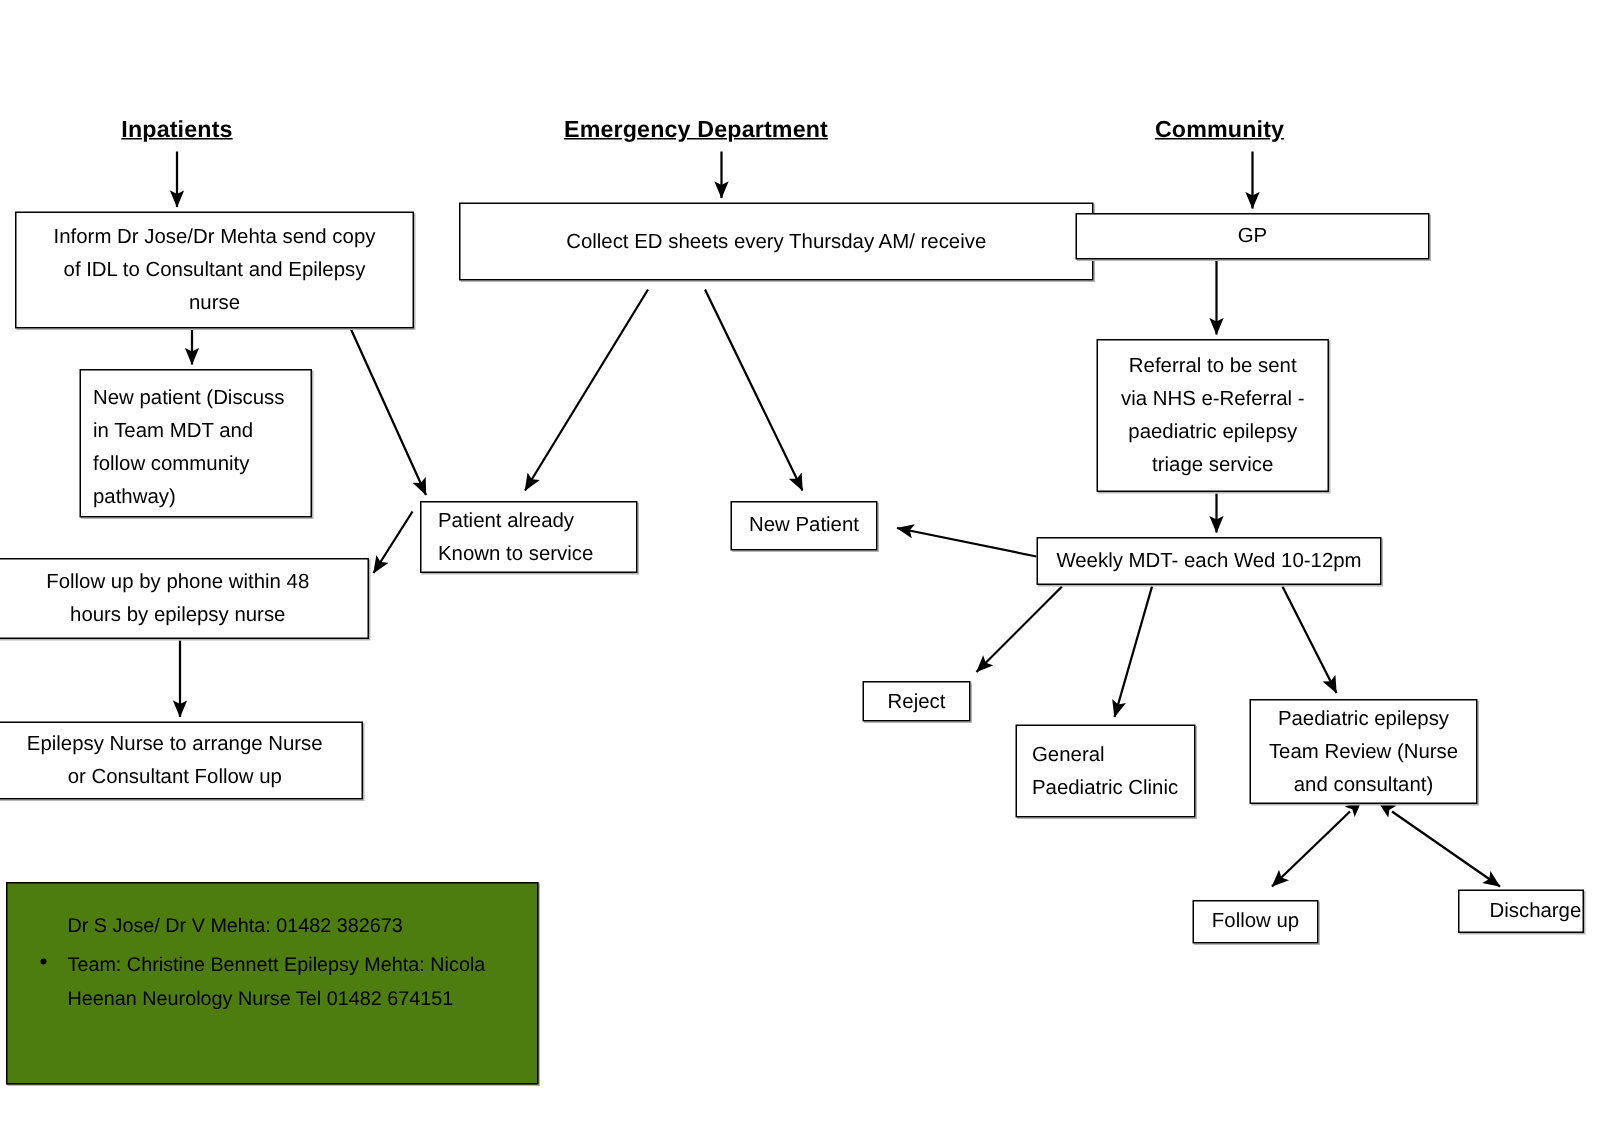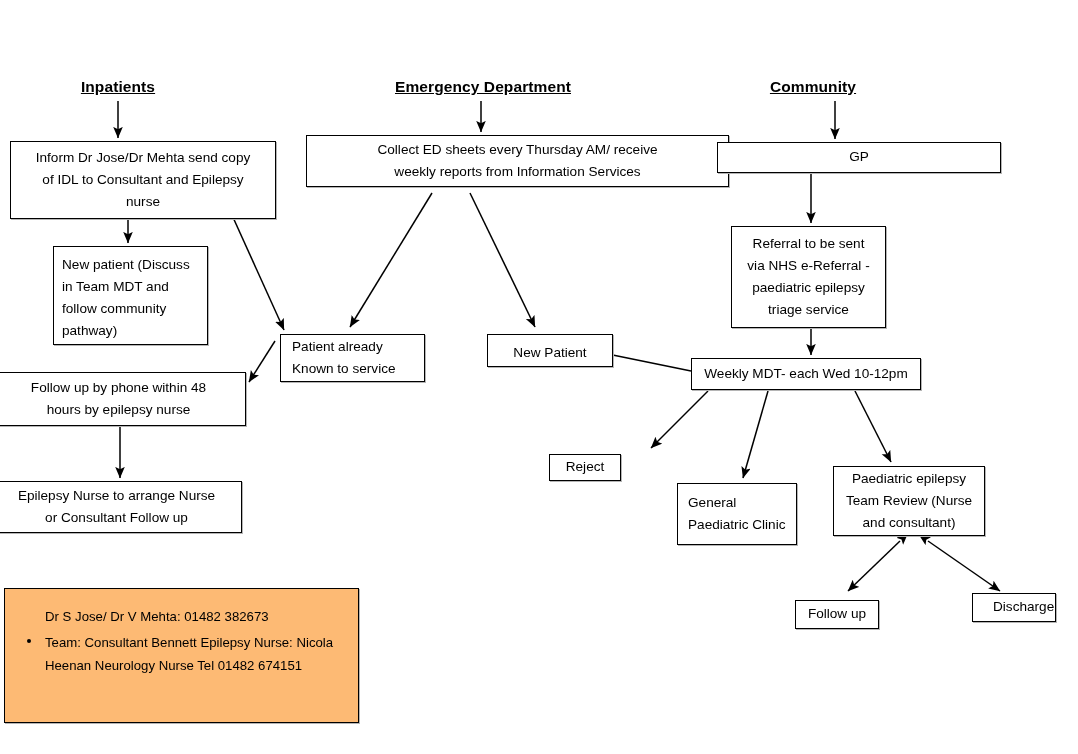--- a/index.html
+++ b/index.html
@@ -53,21 +53,21 @@
   .node.center { text-align: center; align-items: center; }
   .node.left   { text-align: left;   align-items: flex-start; }
   .node .ln { display: block; width: 100%; }
   .node.center .ln { text-align: center; }
   .node.left .ln { text-align: left; }
 
   .contact-box {
     position: absolute;
     box-sizing: border-box;
     border: 1.3px solid #000000;
-    background: #fdba74;
+    background: #4d7c0f;
     font-size: 13.2px;
     line-height: 1.75;
     box-shadow: 1px 1px 0 0 #b5b5b5;
   }
   .contact-line {
     position: absolute;
     white-space: nowrap;
   }
   .bullet-dot {
     position: absolute;
@@ -123,21 +123,21 @@
 
       <line x1="855" y1="391" x2="891" y2="462" marker-end="url(#ah)"></line>
 
       <line x1="900" y1="541" x2="848" y2="591" marker-end="url(#ah)" marker-start="url(#ah-start)"></line>
 
       <line x1="928" y1="541" x2="1000" y2="591" marker-end="url(#ah)" marker-start="url(#ah-start)"></line>
     </g>
   </svg>
 
   <div class="heading" style="left:62px; top:78px; width:112px;">Inpatients</div>
-  <div class="heading" style="left:383px; top:78px; width:200px;">Emergency Department</div>
+  <div class="heading" style="left:364px; top:78px; width:200px;">Emergency Department</div>
   <div class="heading" style="left:757px; top:78px; width:112px;">Community</div>
 
   <div class="node left" style="left:53px; top:246px; width:155px; height:99px; justify-content:flex-start; padding-top:7px;">
     <span class="ln">New patient (Discuss</span>
     <span class="ln">in Team MDT and</span>
     <span class="ln">follow community</span>
     <span class="ln">pathway)</span>
   </div>
 
   <div class="node center" style="left:10px; top:141px; width:266px; height:78px;">
@@ -151,48 +151,47 @@
     <span class="ln">hours by epilepsy nurse</span>
   </div>
 
   <div class="node center" style="left:-9px; top:481px; width:251px; height:52px;">
     <span class="ln">Epilepsy Nurse to arrange Nurse</span>
     <span class="ln">or Consultant Follow up</span>
   </div>
 
   <div class="node center" style="left:306px; top:135px; width:423px; height:52px;">
     <span class="ln">Collect ED sheets every Thursday AM/ receive</span>
-    <span class="ln">weekly reports from Information Services</span>
   </div>
 
   <div class="node left" style="left:280px; top:334px; width:145px; height:48px; padding-left:11px;">
     <span class="ln">Patient already</span>
     <span class="ln">Known to service</span>
   </div>
 
-  <div class="node center" style="left:487px; top:334px; width:126px; height:33px;justify-content:flex-end;">
+  <div class="node center" style="left:487px; top:334px; width:98px; height:33px;">
     <span class="ln">New Patient</span>
   </div>
 
-  <div class="node center" style="left:717px; top:142px; width:284px; height:31px;">
+  <div class="node center" style="left:717px; top:142px; width:236px; height:31px;">
     <span class="ln">GP</span>
   </div>
 
   <div class="node center" style="left:731px; top:226px; width:155px; height:102px;align-items:center;">
     <span class="ln">Referral to be sent</span>
     <span class="ln">via NHS e-Referral -</span>
     <span class="ln">paediatric epilepsy</span>
     <span class="ln">triage service</span>
   </div>
 
   <div class="node center" style="left:691px; top:358px; width:230px; height:32px;">
     <span class="ln">Weekly MDT- each Wed 10-12pm</span>
   </div>
 
-  <div class="node center" style="left:549px; top:454px; width:72px; height:27px;justify-content:flex-end;">
+  <div class="node center" style="left:575px; top:454px; width:72px; height:27px;">
     <span class="ln">Reject</span>
   </div>
 
   <div class="node left" style="left:677px; top:483px; width:120px; height:62px; padding-left:10px;">
     <span class="ln">General</span>
     <span class="ln">Paediatric Clinic</span>
   </div>
 
   <div class="node center" style="left:833px; top:466px; width:152px; height:70px;">
     <span class="ln">Paediatric epilepsy</span>
@@ -204,17 +203,17 @@
     <span class="ln">Follow up</span>
   </div>
 
   <div class="node center" style="left:972px; top:593px; width:84px; height:29px;padding-left:20px;">
     <span class="ln">Discharge</span>
   </div>
 
   <div class="contact-box" style="left:4px; top:588px; width:355px; height:135px;">
     <div class="contact-line" style="left:40px; top:16px;">Dr S Jose/ Dr V Mehta: 01482 382673</div>
     <div class="bullet-dot" style="left:22px; top:50px;"></div>
-    <div class="contact-line" style="left:40px; top:42px;">Team: Consultant Bennett Epilepsy Nurse: Nicola</div>
+    <div class="contact-line" style="left:40px; top:42px;">Team: Christine Bennett Epilepsy Mehta: Nicola</div>
     <div class="contact-line" style="left:40px; top:65px;">Heenan Neurology Nurse  Tel 01482 674151</div>
   </div>
 
 </div>
 
 </body></html>

